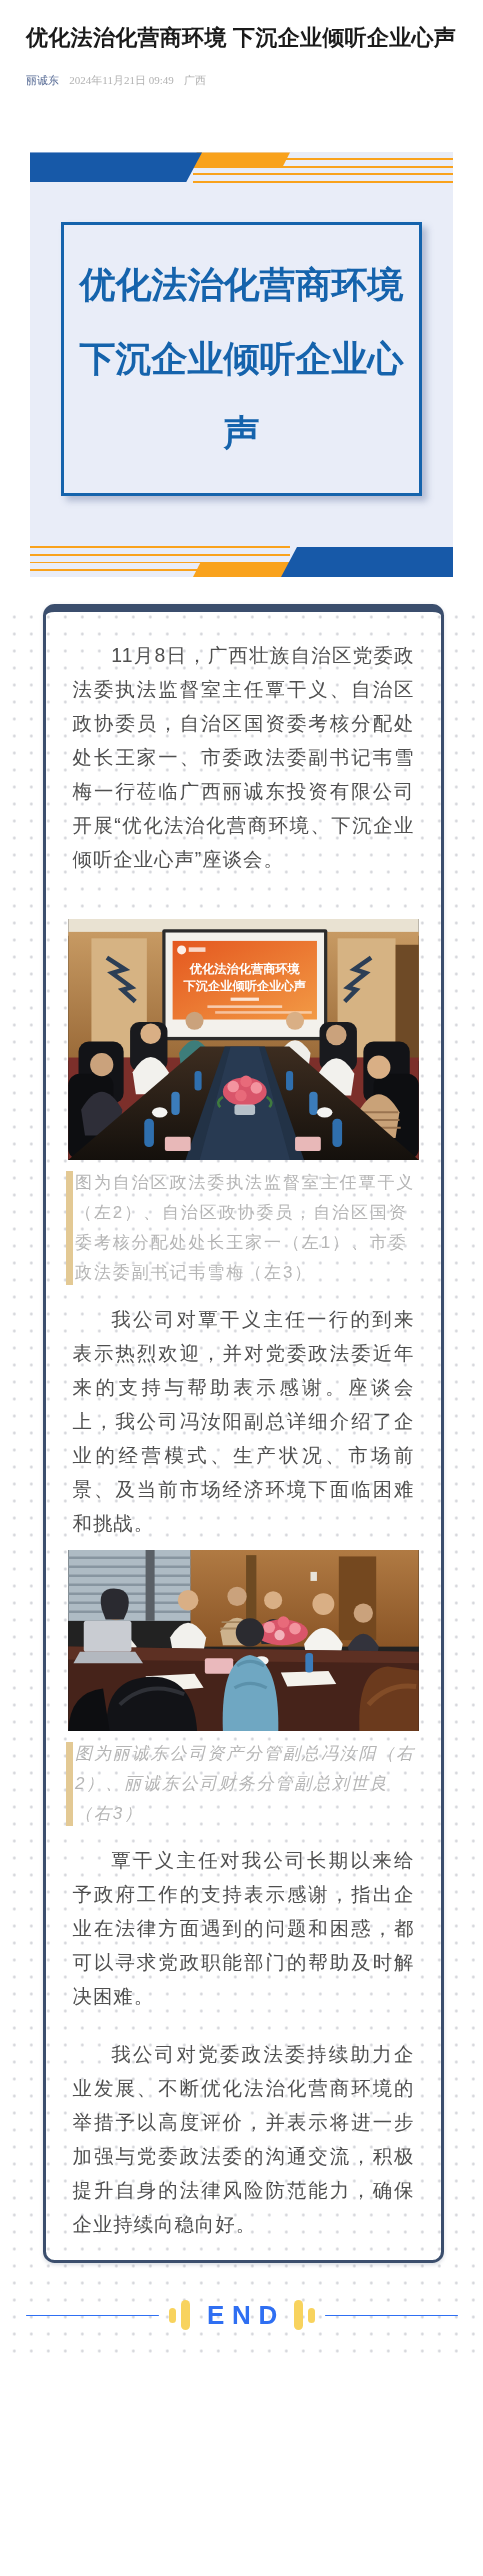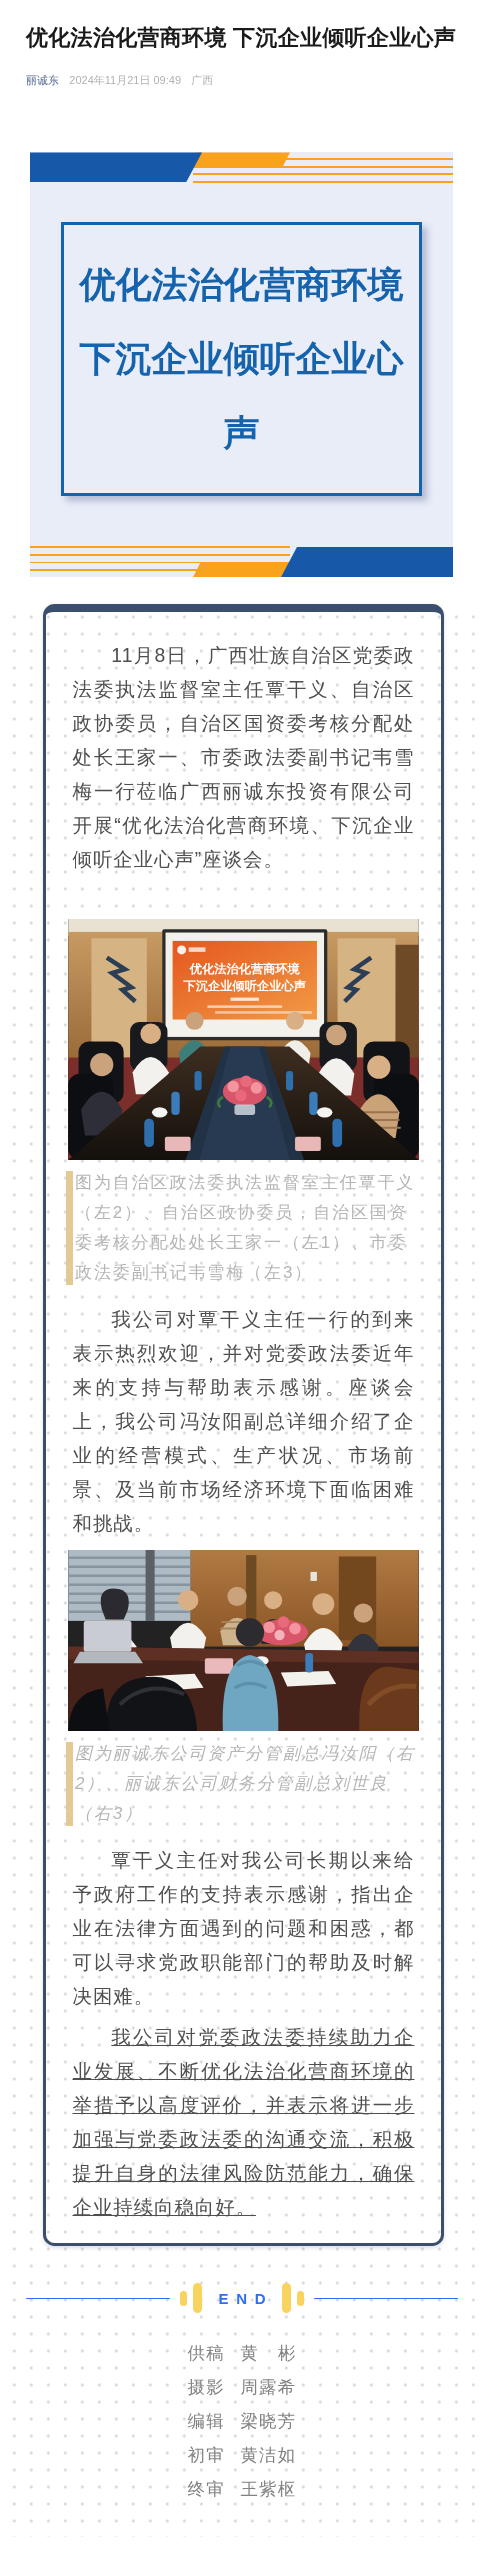--- a/index.html
+++ b/index.html
@@ -11,21 +11,21 @@
   }
 
   
   .header { padding:22px 26px 0 26px; background:#ffffff; }
   .page-title {
     font-size:22px; line-height:32px; font-weight:700; color:#1a1a1a;
     letter-spacing:0.3px;
   }
   .meta-row { margin-top:19.4px; font-size:11px; display:flex; align-items:flex-start; gap:10.3px; }
   .meta-author { color:#576b95; cursor:pointer; }
-  .meta-date, .meta-region { color:#b2b2b2; }
+  .meta-date, .meta-region { color:#b2b2b2;font-family:Liberation Serif, serif; }
 
   
   .banner {
     margin:64px 30px 0 30px; width:423px; height:425px;
     background:#e9edf8; display:flex; flex-direction:column; overflow:hidden;
   }
   .deco { position:relative; height:30px; width:100%; flex:0 0 auto; }
   .deco .line { position:absolute; left:163px; right:0; height:1.9px; background:#f9a21c; }
   .deco .l1 { top:5.8px; } .deco .l2 { top:13.6px; } .deco .l3 { top:21px; } .deco .l4 { top:29px; }
   .deco .orange-shape {
@@ -61,21 +61,21 @@
   .card {
     width:401px; margin:27px 40px 0 43px;
     border:3.2px solid #3b4e6d; border-top-width:8.4px; border-radius:11.6px;
     box-shadow:0 1.9px 3.9px rgba(59,78,109,0.18);
     padding:26px 20px 19.4px 20px; background:transparent;
   }
   .para {
     margin:0 6.5px; text-align:justify; text-indent:2em;
     font-size:19.4px; line-height:34px; letter-spacing:1px; color:#4f4f4f;
   }
-  .para + .para { margin-top:7px;text-decoration:underline; }
+  .para + .para { margin-top:24px; }
   .photo-figure { margin-top:43px; }
   .photo {
     display:block; width:351px; margin:0 auto; background:#222;
   }
   .caption-wrap { position:relative; margin-top:7.7px; padding-left:9px; }
   .caption-bar {
     position:absolute; left:0; top:2.6px; bottom:2.6px; width:7px; background:#e3c994;
   }
   .caption {
     font-size:17px; line-height:30px; letter-spacing:1.9px; color:#b5b5b5; text-align:left;
@@ -87,21 +87,21 @@
     margin:37px 26px 0 26px; height:30px;
     display:flex; align-items:center; justify-content:center;
   }
   .end-line { flex:1 1 auto; height:1.9px; background:#2f6ff2; border-radius:1.3px; }
   .ybar { background:#f8d35e; border-radius:5.2px; flex:0 0 auto; }
   .ybar.small { width:7px; height:15.5px; }
   .ybar.tall  { width:9px; height:30px; }
   .gap6 { width:5.2px; flex:0 0 auto; } .gap14 { width:10.3px; flex:0 0 auto; }
   .end-text {
     flex:0 0 auto; margin:0 9px 0 17px; color:#2f6ff2; font-weight:700;
-    font-size:15px; letter-spacing:7.7px;
+    font-size:26px; letter-spacing:7.7px;
   }
 
   
   .credits {
     margin:23px auto 0 auto; width:max-content;
     display:grid; grid-template-columns:auto auto; column-gap:15.5px;
     font-size:17.4px; line-height:34px; color:#828282; letter-spacing:1.3px;
   }
   .credits .role { text-align:left; }
   .credits .name { text-align:left; }
@@ -332,29 +332,17 @@
     <div class="gap6"></div>
     <div class="ybar tall"></div>
     <div class="end-text">END</div>
     <div class="ybar tall"></div>
     <div class="gap6"></div>
     <div class="ybar small"></div>
     <div class="gap14"></div>
     <div class="end-line"></div>
   </div>
 
-  <div class="credits">
-    <span class="role">供稿</span>
-    <span class="name">黄　彬</span>
-    <span class="role">摄影</span>
-    <span class="name">周露希</span>
-    <span class="role">编辑</span>
-    <span class="name">梁晓芳</span>
-    <span class="role">初审</span>
-    <span class="name">黄洁如</span>
-    <span class="role">终审</span>
-    <span class="name">王紫枢</span>
-  </div>
   <div style="height:28px;"></div>
 </div>
 
 <div class="bottom-white"></div>
 
 
 </body></html>

